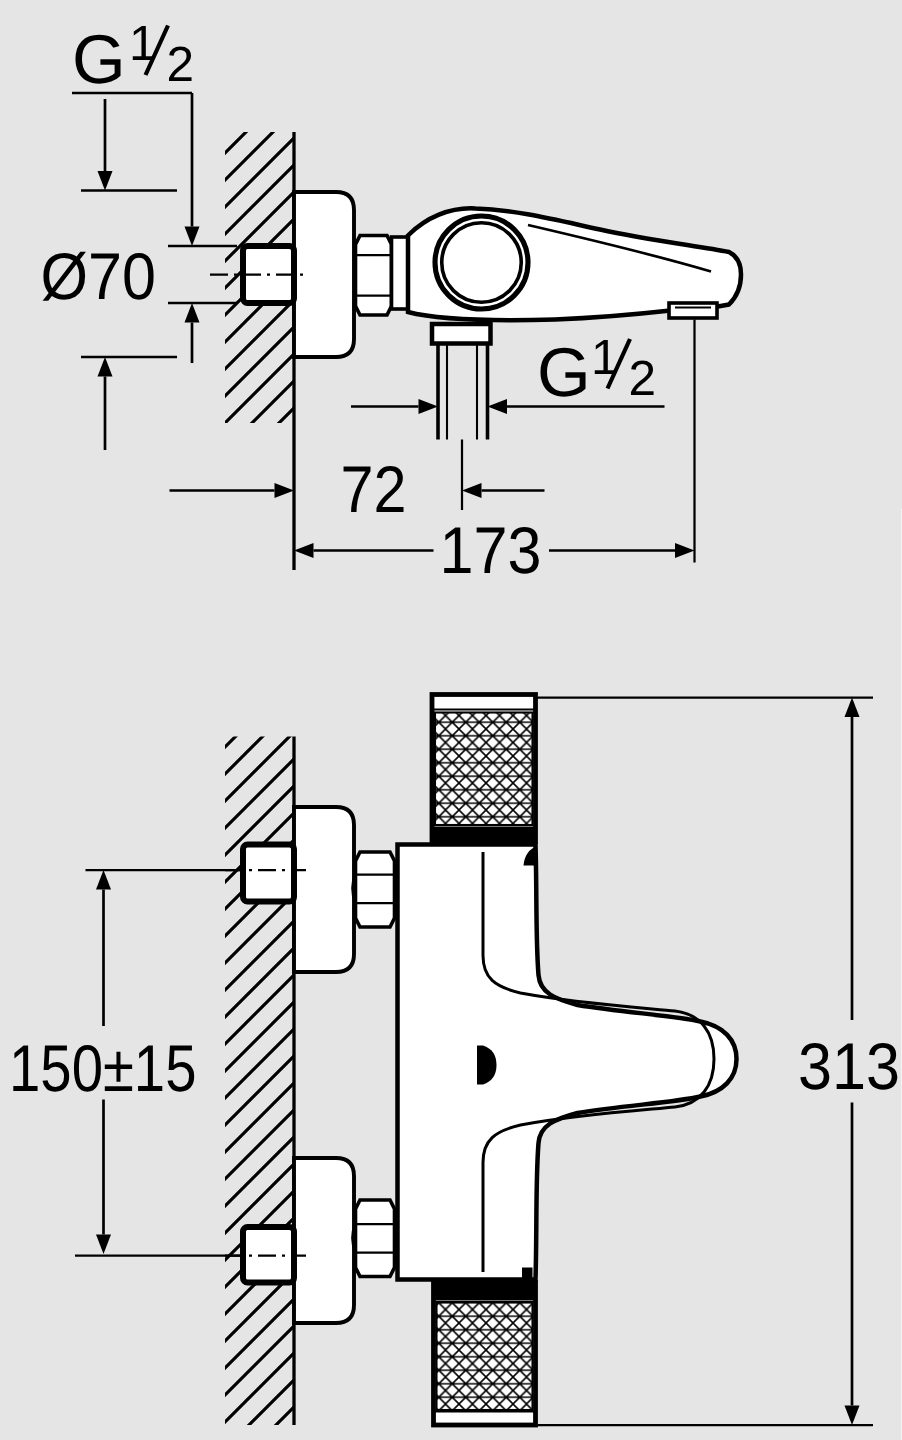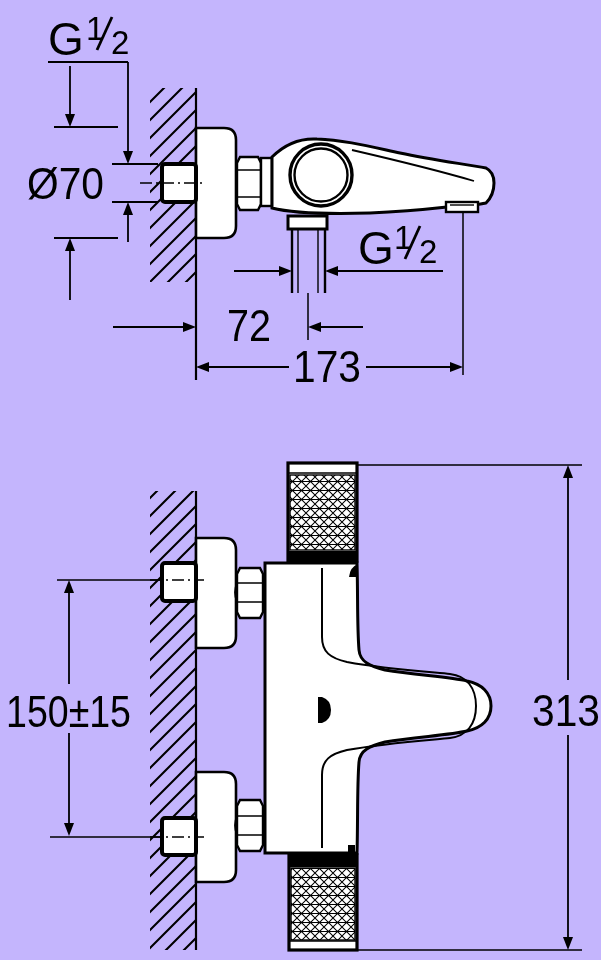--- a/index.html
+++ b/index.html
@@ -1,16 +1,16 @@
 <!DOCTYPE html>
 <html><head>
 <meta charset="utf-8">
 <style>
   html,body{margin:0;padding:0;background:#ffffff;}
-  .stage{position:relative;width:601px;height:960px;background:#c4b5fd;overflow:hidden;
+  .stage{position:relative;width:601px;height:960px;background:#e5e5e5;overflow:hidden;
          font-family:"Liberation Sans", sans-serif;}
   svg text{fill:#000;font-family:"Liberation Sans", sans-serif;}
 </style>
 </head>
 <body>
 
 <div class="stage">
 <svg width="601" height="960" viewBox="0 0 601 960">
   <defs>
     <pattern id="wallHatch" patternUnits="userSpaceOnUse" width="18" height="18">

